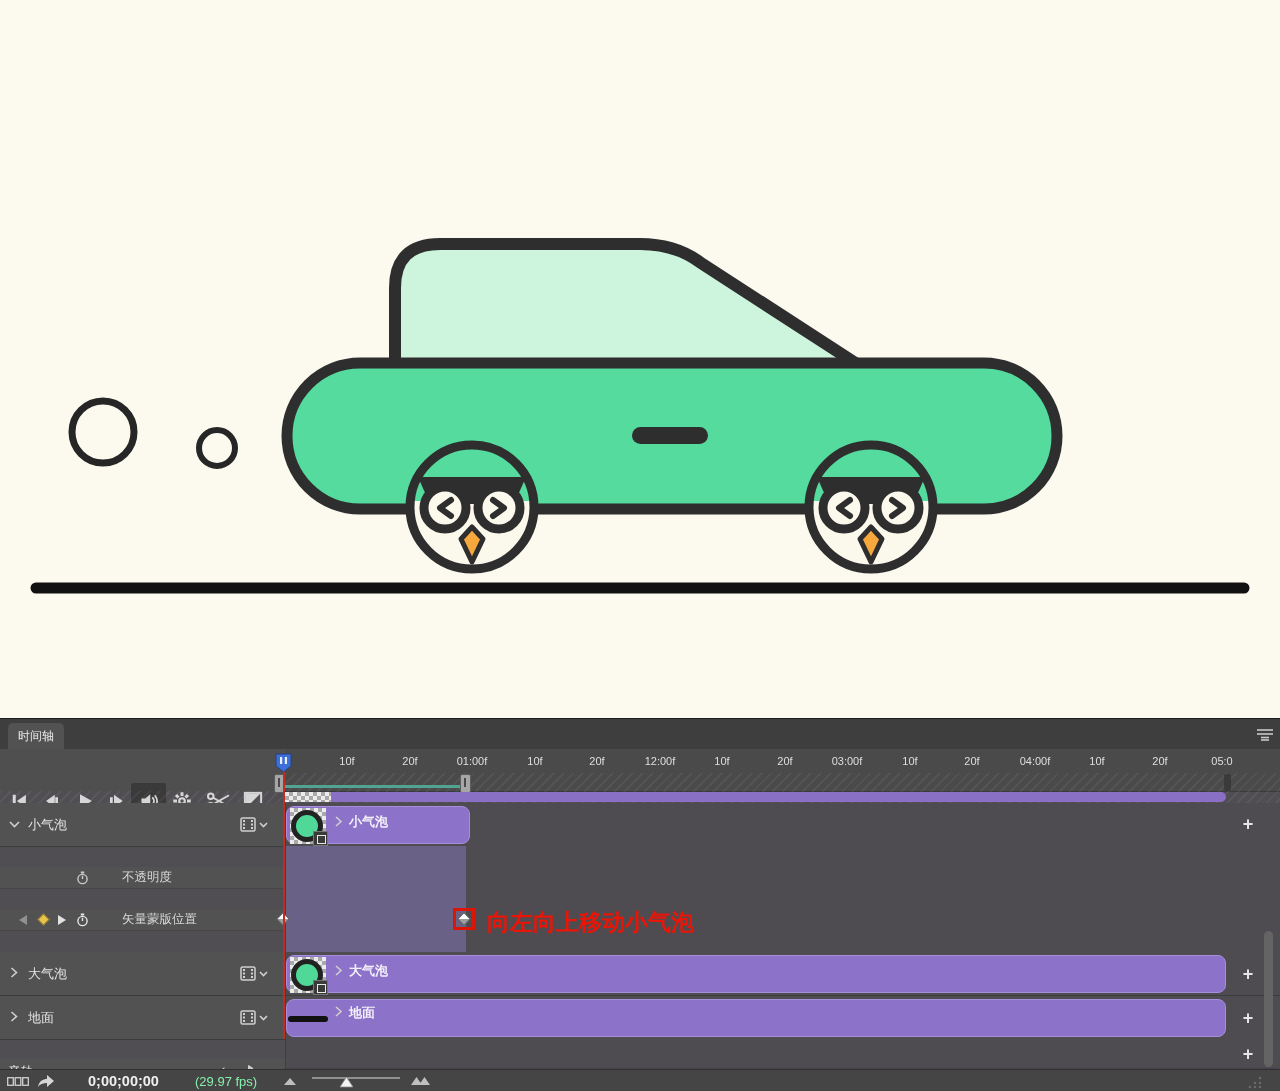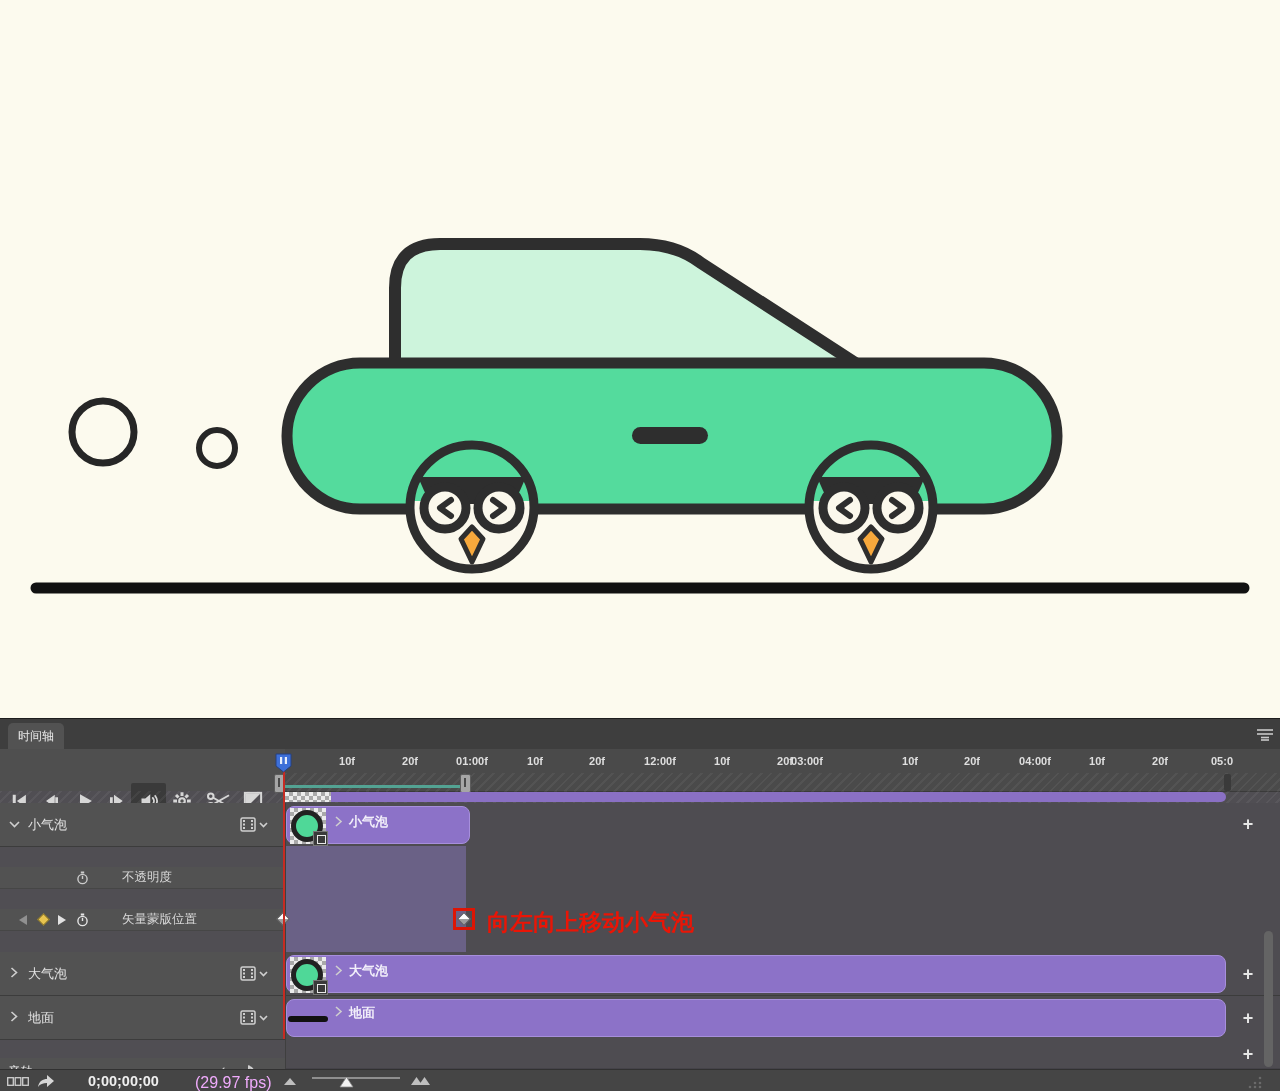--- a/index.html
+++ b/index.html
@@ -12,21 +12,21 @@
   
   #timeline{left:0;top:718px;width:1280px;height:373px;background:#504E53;border-top:1px solid #1d1d1d;}
   #tabbar{left:0;top:0;width:1280px;height:30px;background:#3E3E3E;border-bottom:1px solid #2c2c2c;}
   #tab{left:8px;top:4px;width:56px;height:26px;background:#525252;border-radius:5px 5px 0 0;
        color:#E8E8E8;font-size:12px;line-height:26px;text-align:center;}
   #toolbar{left:0;top:30px;width:285px;height:42px;background:#4F4F4F;}
   .tbtn{top:42px;width:22px;height:20px;color:#D6D6D6;}
   .tbtn svg{width:100%;height:100%;}
   #ruler{left:285px;top:30px;width:995px;height:42px;background:#4A4A4A;border-bottom:1px solid #3a3a3a;}
   .rlabel{top:36px;width:60px;height:14px;text-align:center;color:#DFDFDF;
-          font-size:11px;font-weight:bold;letter-spacing:0;}
+          font-size:11px;font-weight:normal;letter-spacing:0;}
   .hatch{background-image:repeating-linear-gradient(135deg,rgba(255,255,255,.05) 0 2px,rgba(0,0,0,0) 2px 7px);}
   .checker{background-color:#ECECEC;
     background-image:linear-gradient(45deg,#A9A9A9 25%,transparent 25%,transparent 75%,#A9A9A9 75%),
                      linear-gradient(45deg,#A9A9A9 25%,transparent 25%,transparent 75%,#A9A9A9 75%);
     background-size:8px 8px;background-position:0 0,4px 4px;}
   .wa-handle{top:55px;width:9px;height:17px;background:#A6A6A6;border-radius:2px;border:1px solid #5c5c5c;}
   .wa-handle i{position:absolute;left:3px;top:3px;width:2px;height:9px;background:#4a4a4a;}
   
   .lrow{left:0;width:285px;background:#525252;border-bottom:1px solid #464646;}
   .trow{left:285px;width:995px;background:#4E4C51;border-bottom:1px solid #454349;}
@@ -39,21 +39,21 @@
   .cliplabel{color:#F2EFFA;font-size:13px;font-weight:bold;white-space:nowrap;}
   .thumb{width:36px;height:36px;}
   .maskbadge{position:absolute;right:-2px;bottom:-2px;width:15px;height:15px;background:#3a3a3a;
              border:1px solid #777;box-sizing:border-box;}
   .maskbadge i{position:absolute;left:3px;top:3px;width:7px;height:7px;border:1.5px solid #E8E8E8;}
   .diamond{width:10px;height:10px;transform:rotate(45deg);background:linear-gradient(135deg,#FCFCFC 50%,#9D9D9D 50%);
            border:1px solid #666;box-sizing:border-box;}
   .plus{width:18px;height:18px;color:#E5E5E5;font-size:18px;font-weight:bold;line-height:18px;text-align:center;}
   #statusbar{left:0;top:350px;width:1280px;height:23px;background:#454545;border-top:1px solid #313131;}
   #timecode{color:#EFEFEF;font-size:14.5px;font-weight:bold;}
-  #fps{color:#f0abfc;font-size:16px;}
+  #fps{color:#86efac;font-size:13px;}
   .vline{background:#3F3F3F;width:1px;}
 </style>
 </head>
 <body>
 
 <div id="app">
 
   <div id="canvas" class="abs">
     <svg class="abs" style="left:0;top:0" width="1280" height="718" viewBox="0 0 1280 718">
 
@@ -186,21 +186,21 @@
 
     <div id="ruler" class="abs"></div>
     <span class="abs rlabel" style="left:317px">10f</span>
     <span class="abs rlabel" style="left:380px">20f</span>
     <span class="abs rlabel" style="left:442px">01:00f</span>
     <span class="abs rlabel" style="left:505px">10f</span>
     <span class="abs rlabel" style="left:567px">20f</span>
     <span class="abs rlabel" style="left:630px">12:00f</span>
     <span class="abs rlabel" style="left:692px">10f</span>
     <span class="abs rlabel" style="left:755px">20f</span>
-    <span class="abs rlabel" style="left:777px">03:00f</span>
+    <span class="abs rlabel" style="left:817px">03:00f</span>
     <span class="abs rlabel" style="left:880px">10f</span>
     <span class="abs rlabel" style="left:942px">20f</span>
     <span class="abs rlabel" style="left:1005px">04:00f</span>
     <span class="abs rlabel" style="left:1067px">10f</span>
     <span class="abs rlabel" style="left:1130px">20f</span>
     <span class="abs rlabel" style="left:1192px">05:0</span>
 
     <div class="abs hatch" style="left:285px;top:54px;width:995px;height:18px"></div>
     <div class="abs hatch" style="left:0;top:72px;width:1280px;height:12px"></div>
     <div class="abs" style="left:285px;top:66px;width:180px;height:3px;background:#53A393"></div>

